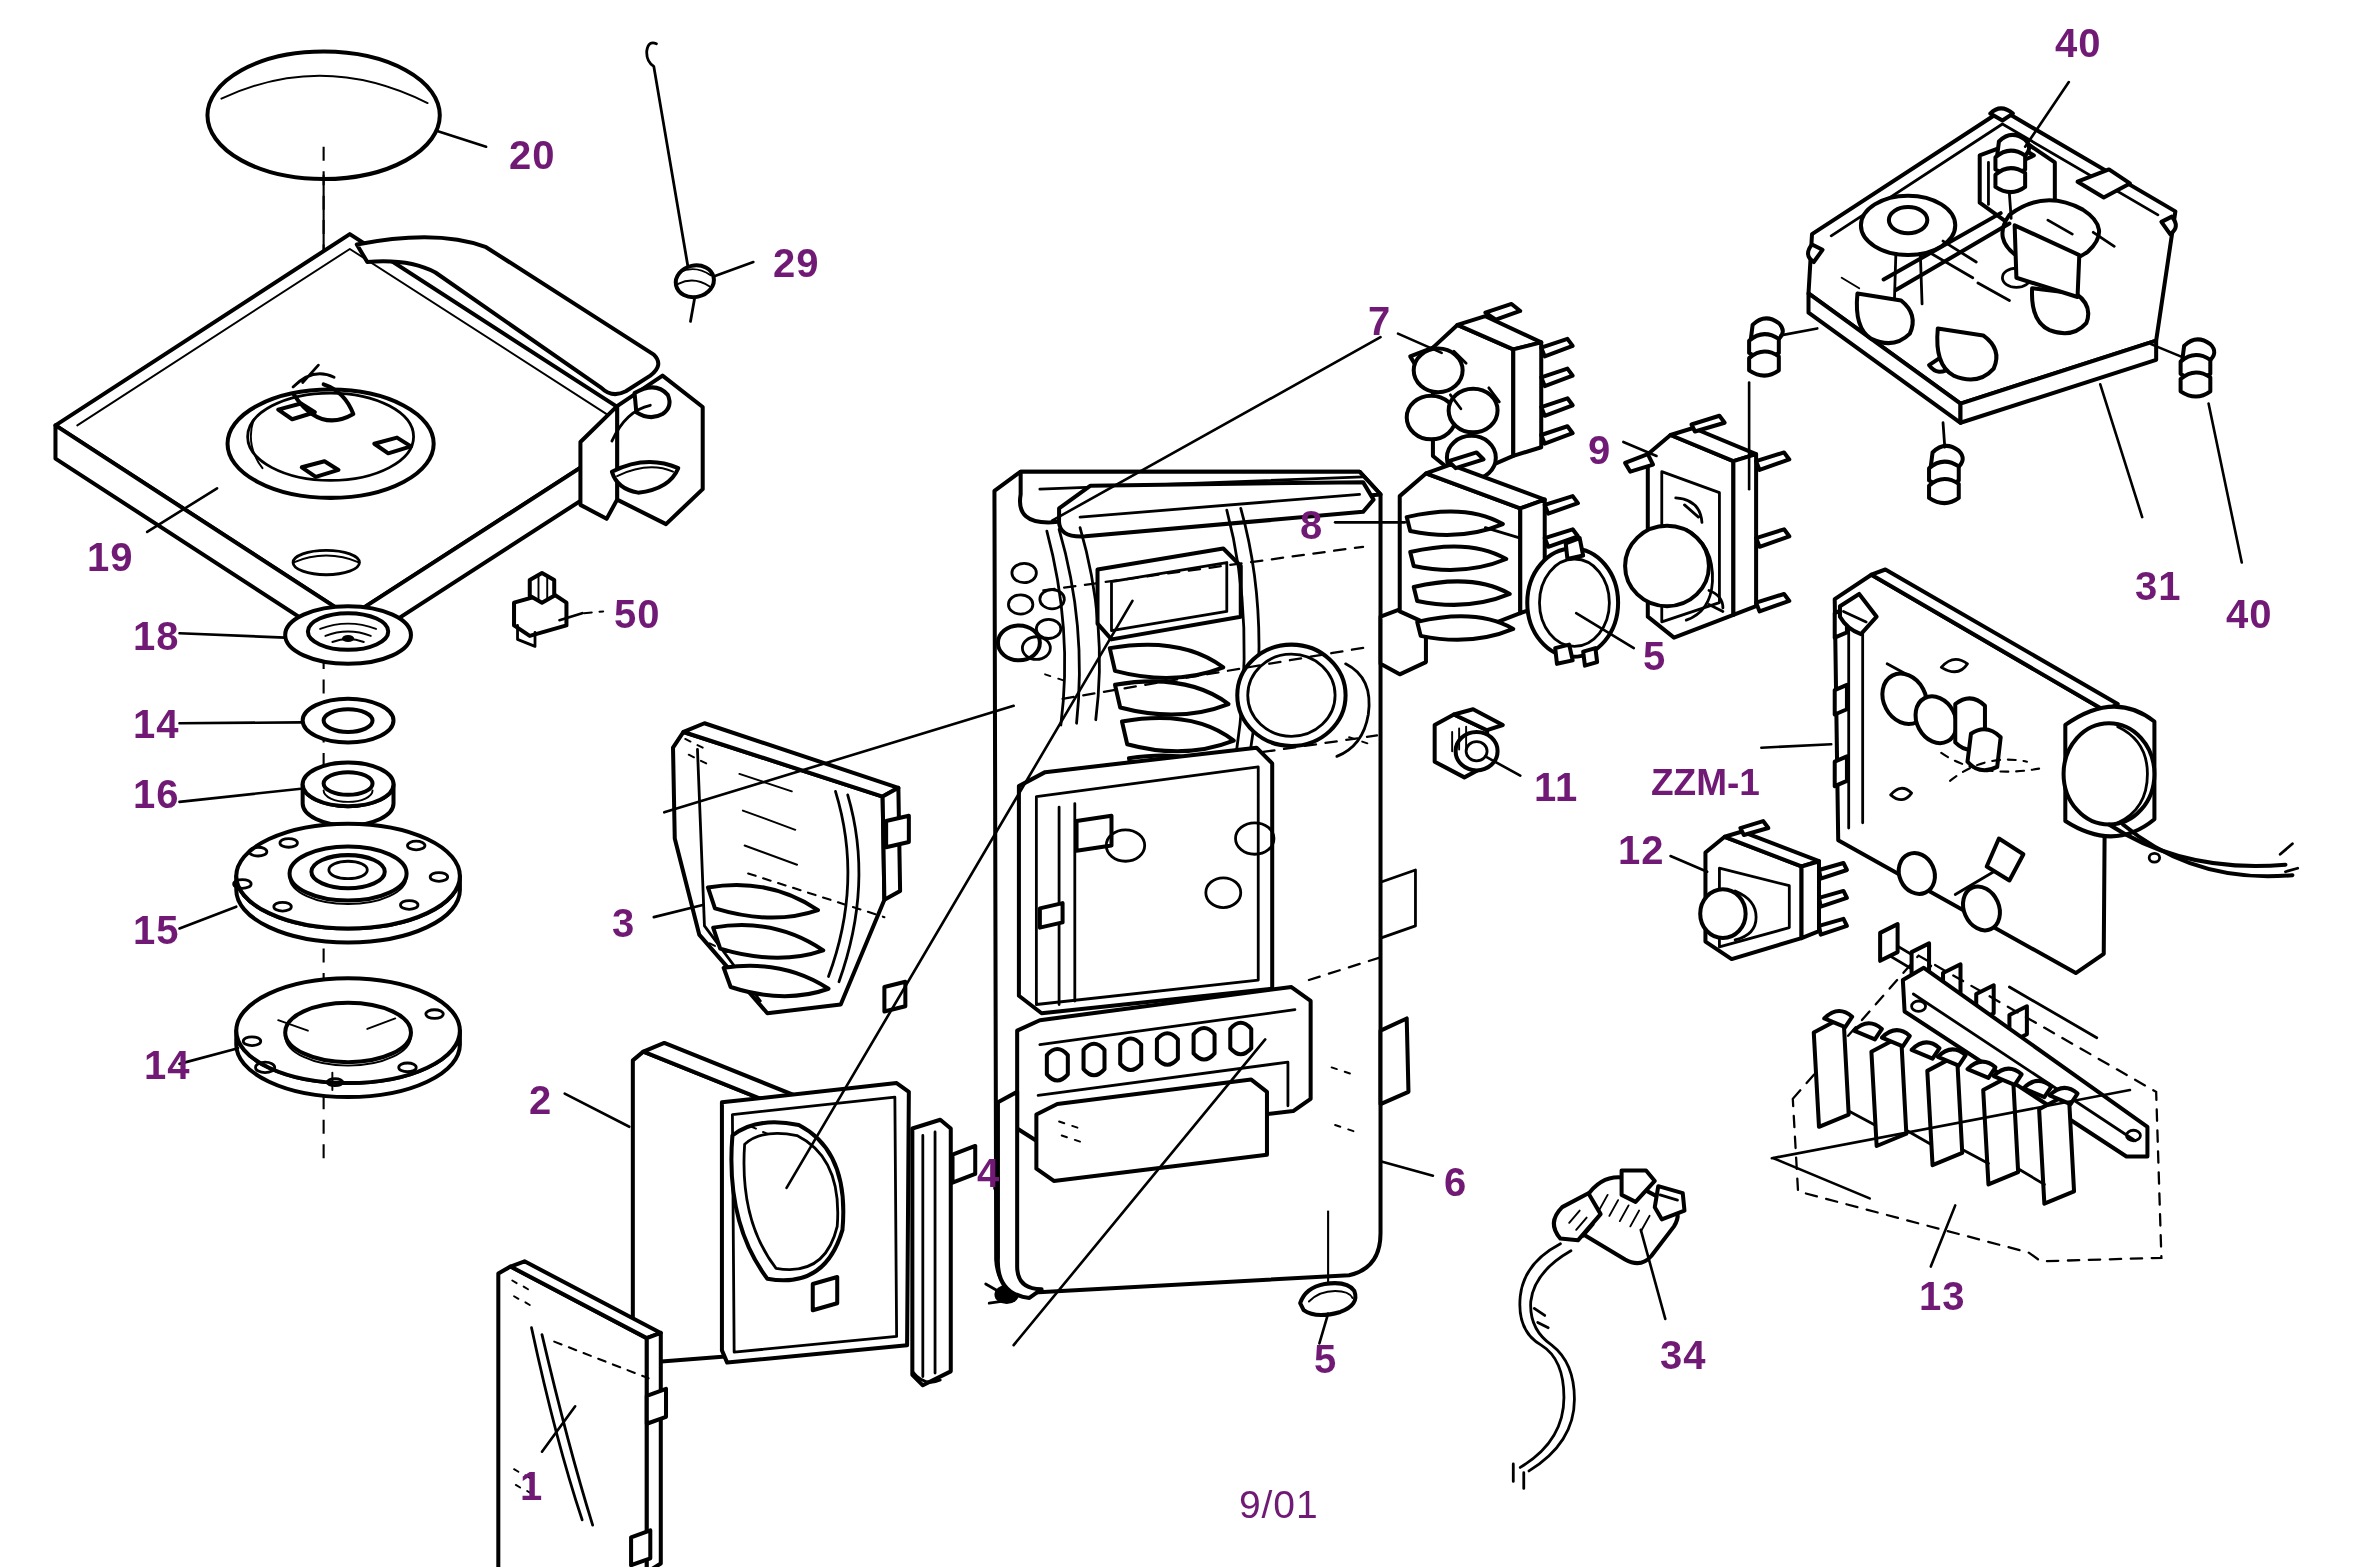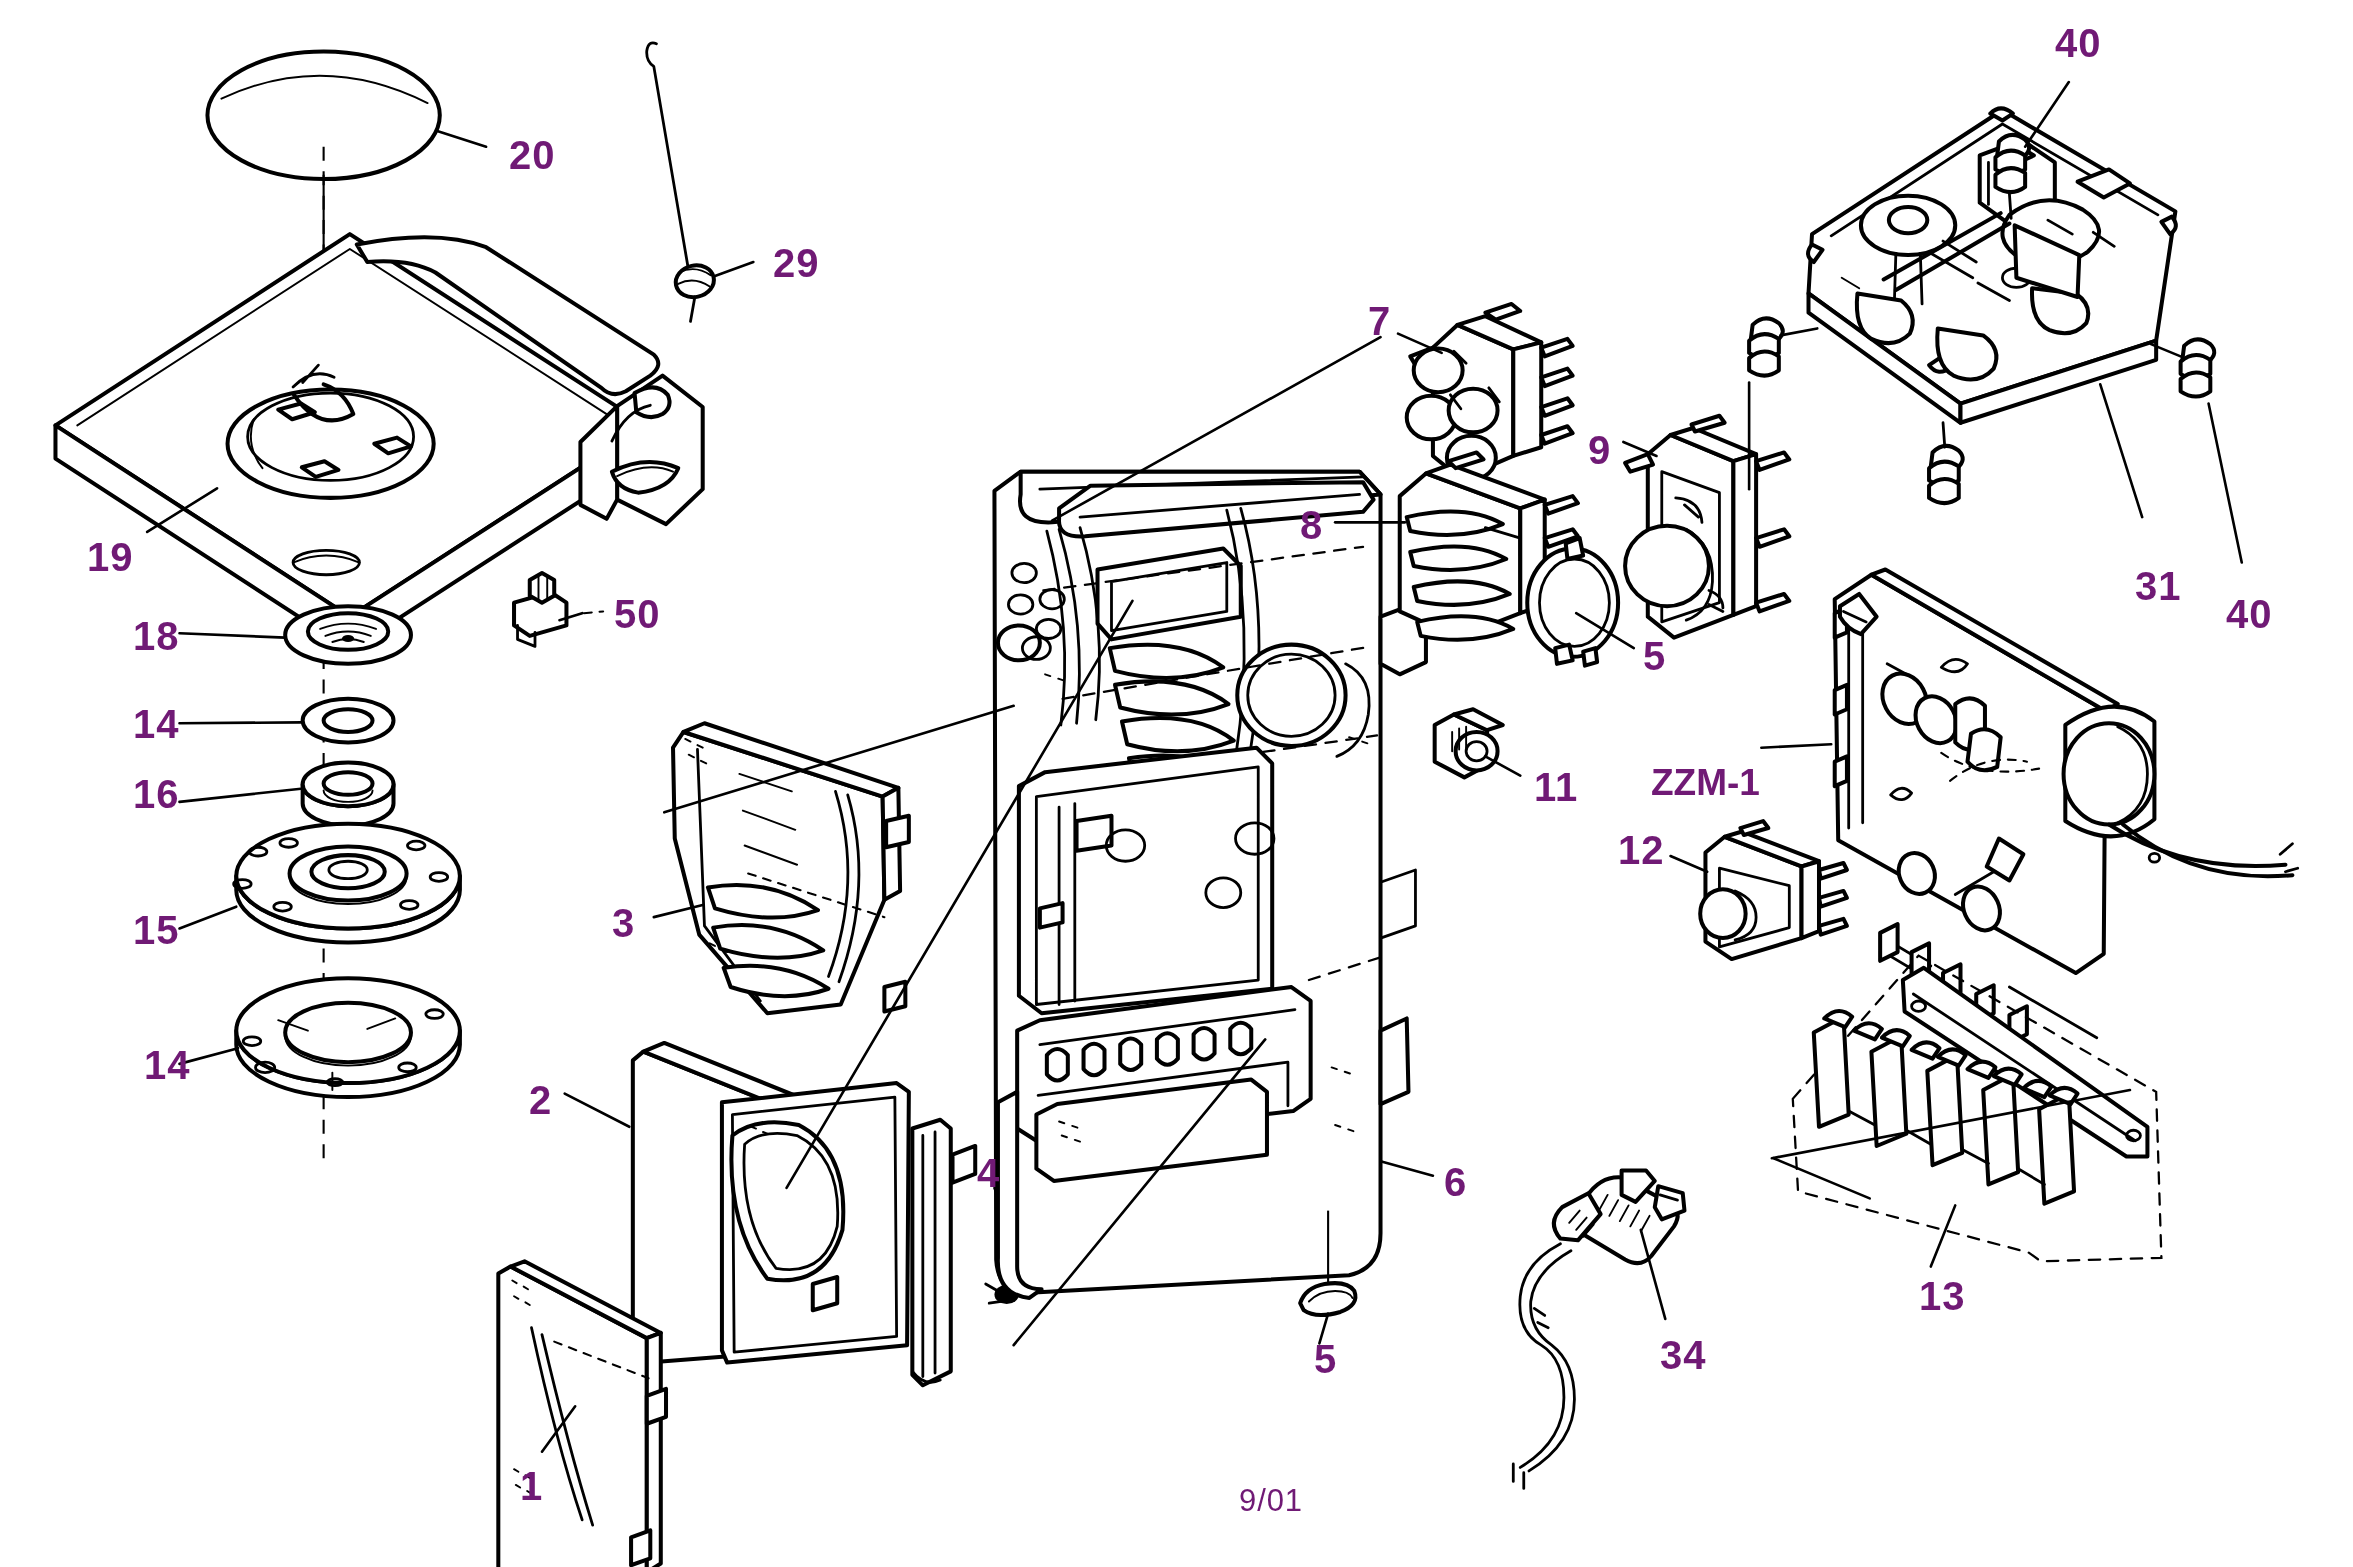--- a/index.html
+++ b/index.html
@@ -16,21 +16,21 @@
     position:absolute;
     font-family:"Liberation Sans", sans-serif;
     font-weight:bold;
     color:#701a75;
     white-space:nowrap;
     line-height:1;
     user-select:none;
   }
   .callout.n{font-size:40px;letter-spacing:0.9px;}
   .callout.zzm{font-size:37px;letter-spacing:0px;}
-  .callout.date{font-size:31px;font-weight:normal;letter-spacing:0.9px;}
+  .callout.date{font-size:39px;font-weight:normal;letter-spacing:0.9px;}
   svg{display:block;}
   .ln{fill:none;stroke:#000;stroke-width:3.2;stroke-linecap:round;stroke-linejoin:round;}
   .ln2{fill:none;stroke:#000;stroke-width:4.6;stroke-linecap:round;stroke-linejoin:round;}
   .lnT{fill:none;stroke:#000;stroke-width:2.2;stroke-linecap:round;stroke-linejoin:round;}
   .lead{fill:none;stroke:#000;stroke-width:3.0;stroke-linecap:round;}
   .dash{fill:none;stroke:#000;stroke-width:2.6;stroke-linecap:round;stroke-dasharray:13 11;}
   .dashS{fill:none;stroke:#000;stroke-width:2.4;stroke-linecap:round;stroke-dasharray:9 9;}
   .axis{fill:none;stroke:#000;stroke-width:2.4;stroke-dasharray:16 12;}
   .axisS{fill:none;stroke:#000;stroke-width:2.4;}
   .wh{fill:#ffffff;}

